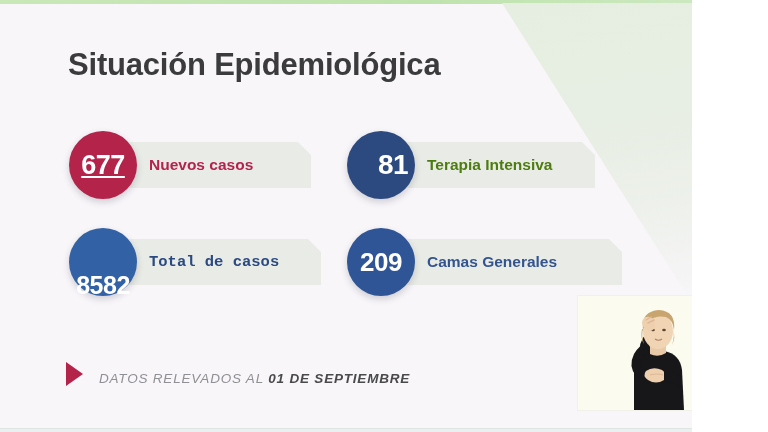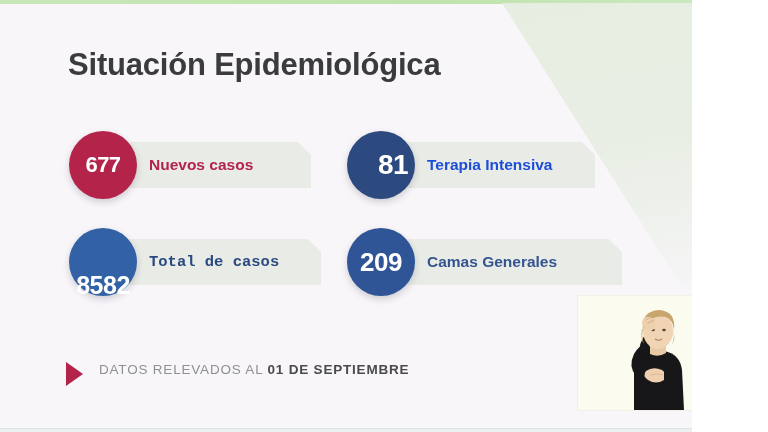--- a/index.html
+++ b/index.html
@@ -121,37 +121,38 @@
   #stat-nuevos  .banner { width: 208px; }
   #stat-terapia .banner { width: 214px; }
   #stat-total   .banner { width: 218px; font-family: Liberation Mono, monospace; }
   #stat-camas   .banner { width: 241px; }
 
   #stat-nuevos  .bubble { background: #b3234a; }
   #stat-terapia .bubble { background: #2c4a80; }
   #stat-total   .bubble { background: #3361a5; }
   #stat-camas   .bubble { background: #2f5596; }
 
-  #stat-nuevos  .bubble-num { font-size: 22px; }
+  #stat-nuevos  .bubble-num { font-size: 27px; text-decoration: underline; }
   #stat-terapia .bubble-num { font-size: 28px; margin-left: 24px; }
   #stat-total   .bubble-num { font-size: 25px; margin-top: 46px; }
   #stat-camas   .bubble-num { font-size: 26px; }
 
   #stat-nuevos  .banner-label { color: #b3234a; }
-  #stat-terapia .banner-label { color: #1d4ed8; }
+  #stat-terapia .banner-label { color: #4d7c0f; }
   #stat-total   .banner-label { color: #2b4a80; }
   #stat-camas   .banner-label { color: #33548f; }
 
   
   .footer {
     position: absolute;
     left: 66px;
     top: 362px;
     display: flex;
-    align-items: flex-start;
+    align-items: flex-end;
+    font-style: italic;
   }
   .footer-arrow {
     width: 0;
     height: 0;
     border-top: 12px solid transparent;
     border-bottom: 12px solid transparent;
     border-left: 17px solid #b3234a;
     margin-right: 16px;
   }
   .footer-text {

